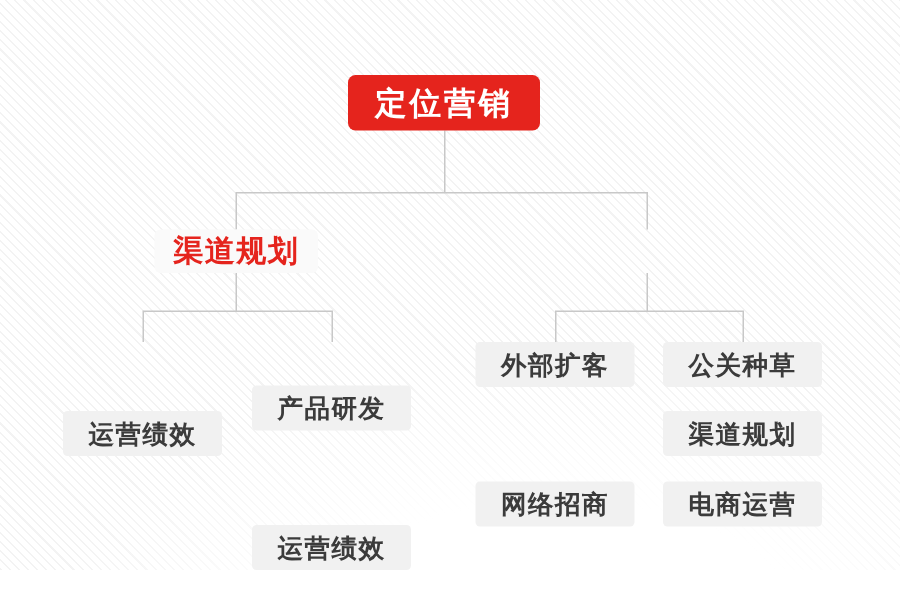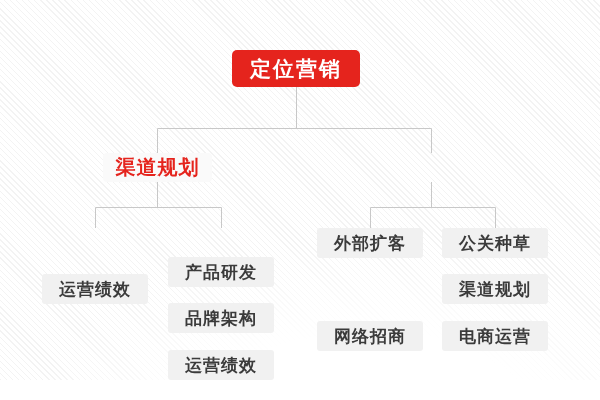--- a/index.html
+++ b/index.html
@@ -103,21 +103,20 @@
     <path class="connector-path" d="M431.5 182 V207.5"></path>
     <path class="connector-path" d="M370.5 228 V207.5 H495.5 V228"></path>
   </svg>
 
   <div class="node root">定位营销</div>
 
   <div class="node branch branch-left">渠道规划</div>
 
   <div class="node leaf c2 r1">产品研发</div>
   <div class="node leaf c1 r2">运营绩效</div>
-  <div class="node leaf c2 r2">品牌架构</div>
   <div class="node leaf c2 r3">运营绩效</div>
 
   <div class="node leaf c3 r1">外部扩客</div>
   <div class="node leaf c4 r1">公关种草</div>
   <div class="node leaf c4 r2">渠道规划</div>
   <div class="node leaf c3 r3">网络招商</div>
   <div class="node leaf c4 r3">电商运营</div>
 
 </div>
 

